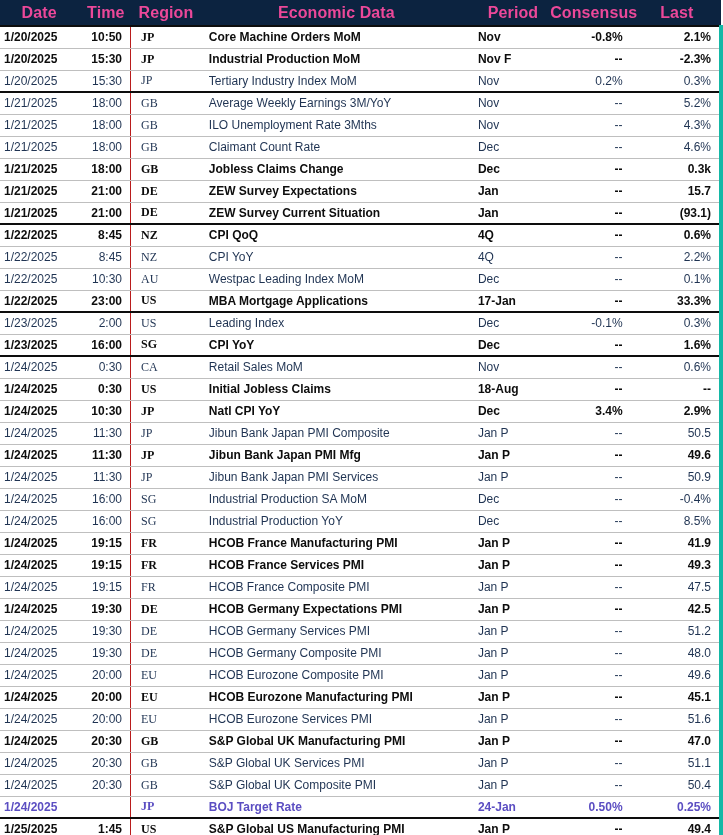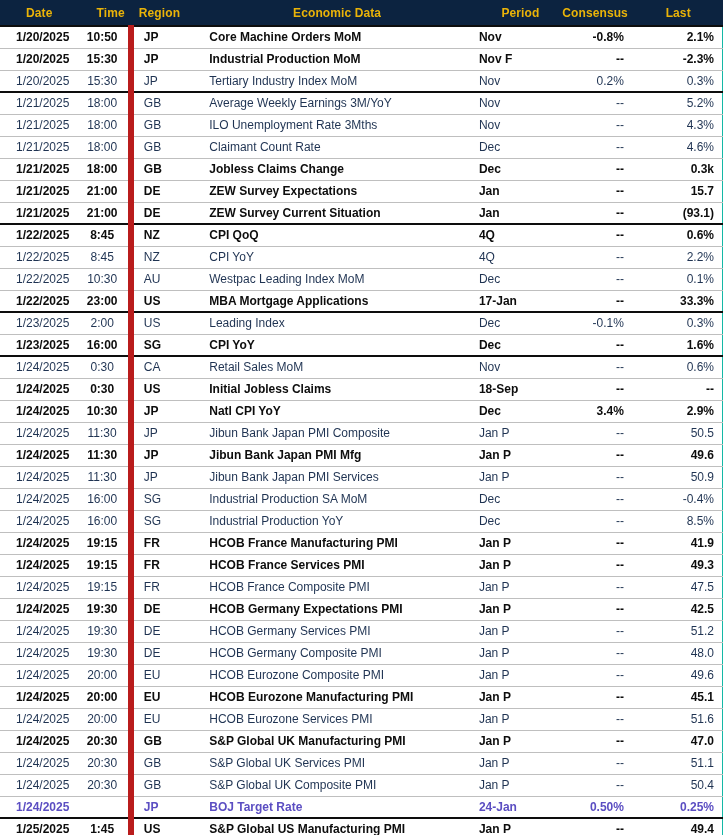--- a/index.html
+++ b/index.html
@@ -25,23 +25,23 @@
   table.calendar {
     width: 723px;
     border-collapse: collapse;
     table-layout: fixed;
     font-size: 12px;
   }
 
   
   thead th {
     background: #0c2340;
-    color: #eab308;
+    color: #ec4899;
     font-weight: bold;
-    font-size: 12px;
+    font-size: 16px;
     height: 26px;
     padding: 0 6px;
     box-sizing: border-box;
     white-space: nowrap;
     vertical-align: middle;
     letter-spacing: 0.1px;
   }
   th.h-date   { text-align: center; width: 78px; }
   th.h-time   { text-align: right;  width: 52px; padding-right: 6px; }
   th.h-region { text-align: left;   width: 70px; padding-left: 8px; margin-left: 44px; }
@@ -55,29 +55,29 @@
     height: 22px;
     padding: 0 6px;
     box-sizing: border-box;
     color: #1f3352;
     white-space: nowrap;
     vertical-align: middle;
     border-bottom: 1px solid #bfbfbf;
     overflow: hidden;
   }
 
-  td.c-date   { text-align: left;  padding-left: 16px; }
-  td.c-time   { text-align: center; padding-right: 8px; }
+  td.c-date   { text-align: left;  padding-left: 4px; }
+  td.c-time   { text-align: right; padding-right: 8px; }
   td.c-region { text-align: left;  padding-left: 10px;
-                border-left: 6px solid #b91c1c; }
+                border-left: 1px solid #b91c1c; font-family: Liberation Serif, serif; }
   td.c-data   { text-align: left;  padding-left: 8px; }
   td.c-period { text-align: left;  padding-left: 6px; margin-left: 18px; }
   td.c-cons   { text-align: right; padding-right: 10px; }
   td.c-last   { text-align: right; padding-right: 8px;
-                border-right: 1px solid #14b8a6; }
+                border-right: 4px solid #14b8a6; }
 
   
   tr.row-bold td { font-weight: bold; color: #0d0d0d; }
   tr.row-normal td { font-weight: normal; color: #1f3352; }
   tr.row-highlight td { font-weight: bold; color: #5b4ec2; }
 
   
   tr.day-start td { border-top: 2px solid #0d0d0d; }
 </style>
 </head>
@@ -239,21 +239,21 @@
           <td class="c-data">Retail Sales MoM</td>
           <td class="c-period">Nov</td>
           <td class="c-cons">--</td>
           <td class="c-last">0.6%</td>
         </tr>
         <tr class="row-bold">
           <td class="c-date">1/24/2025</td>
           <td class="c-time">0:30</td>
           <td class="c-region">US</td>
           <td class="c-data">Initial Jobless Claims</td>
-          <td class="c-period">18-Sep</td>
+          <td class="c-period">18-Aug</td>
           <td class="c-cons">--</td>
           <td class="c-last">--</td>
         </tr>
         <tr class="row-bold">
           <td class="c-date">1/24/2025</td>
           <td class="c-time">10:30</td>
           <td class="c-region">JP</td>
           <td class="c-data">Natl CPI YoY</td>
           <td class="c-period">Dec</td>
           <td class="c-cons">3.4%</td>

